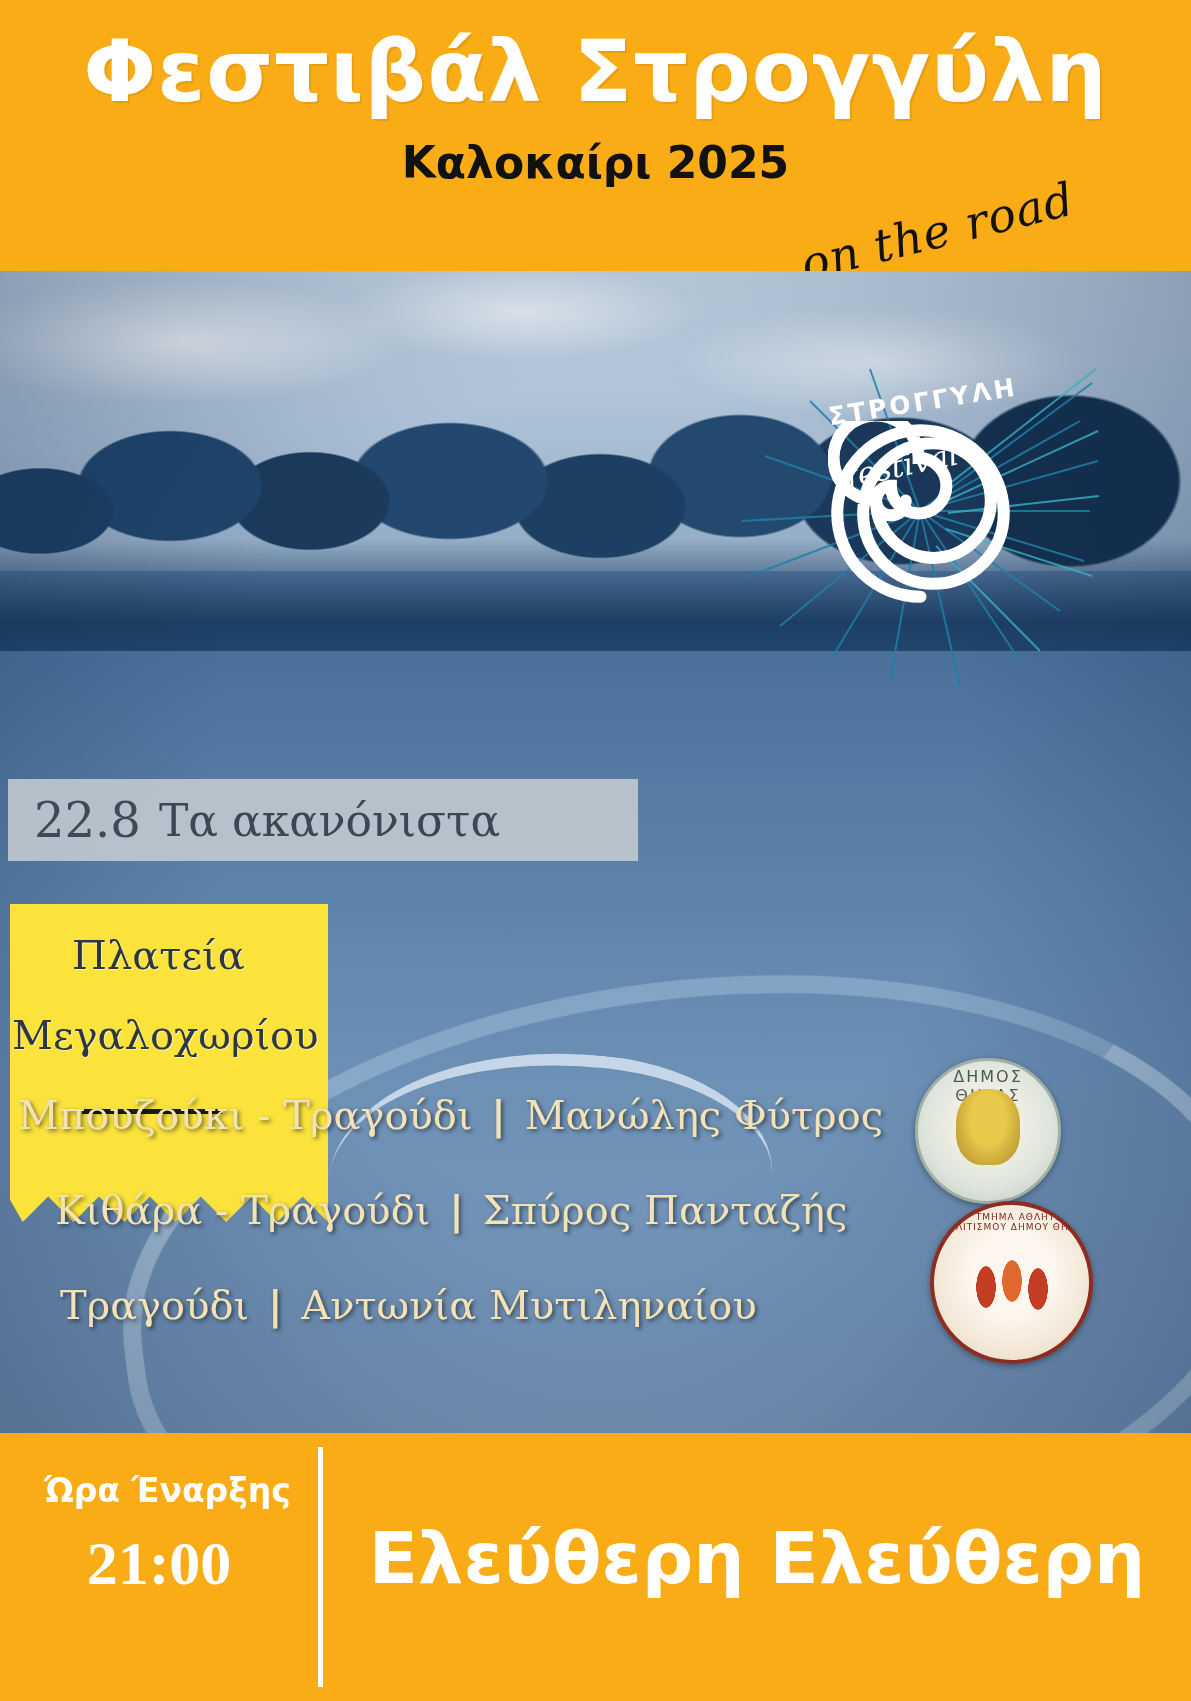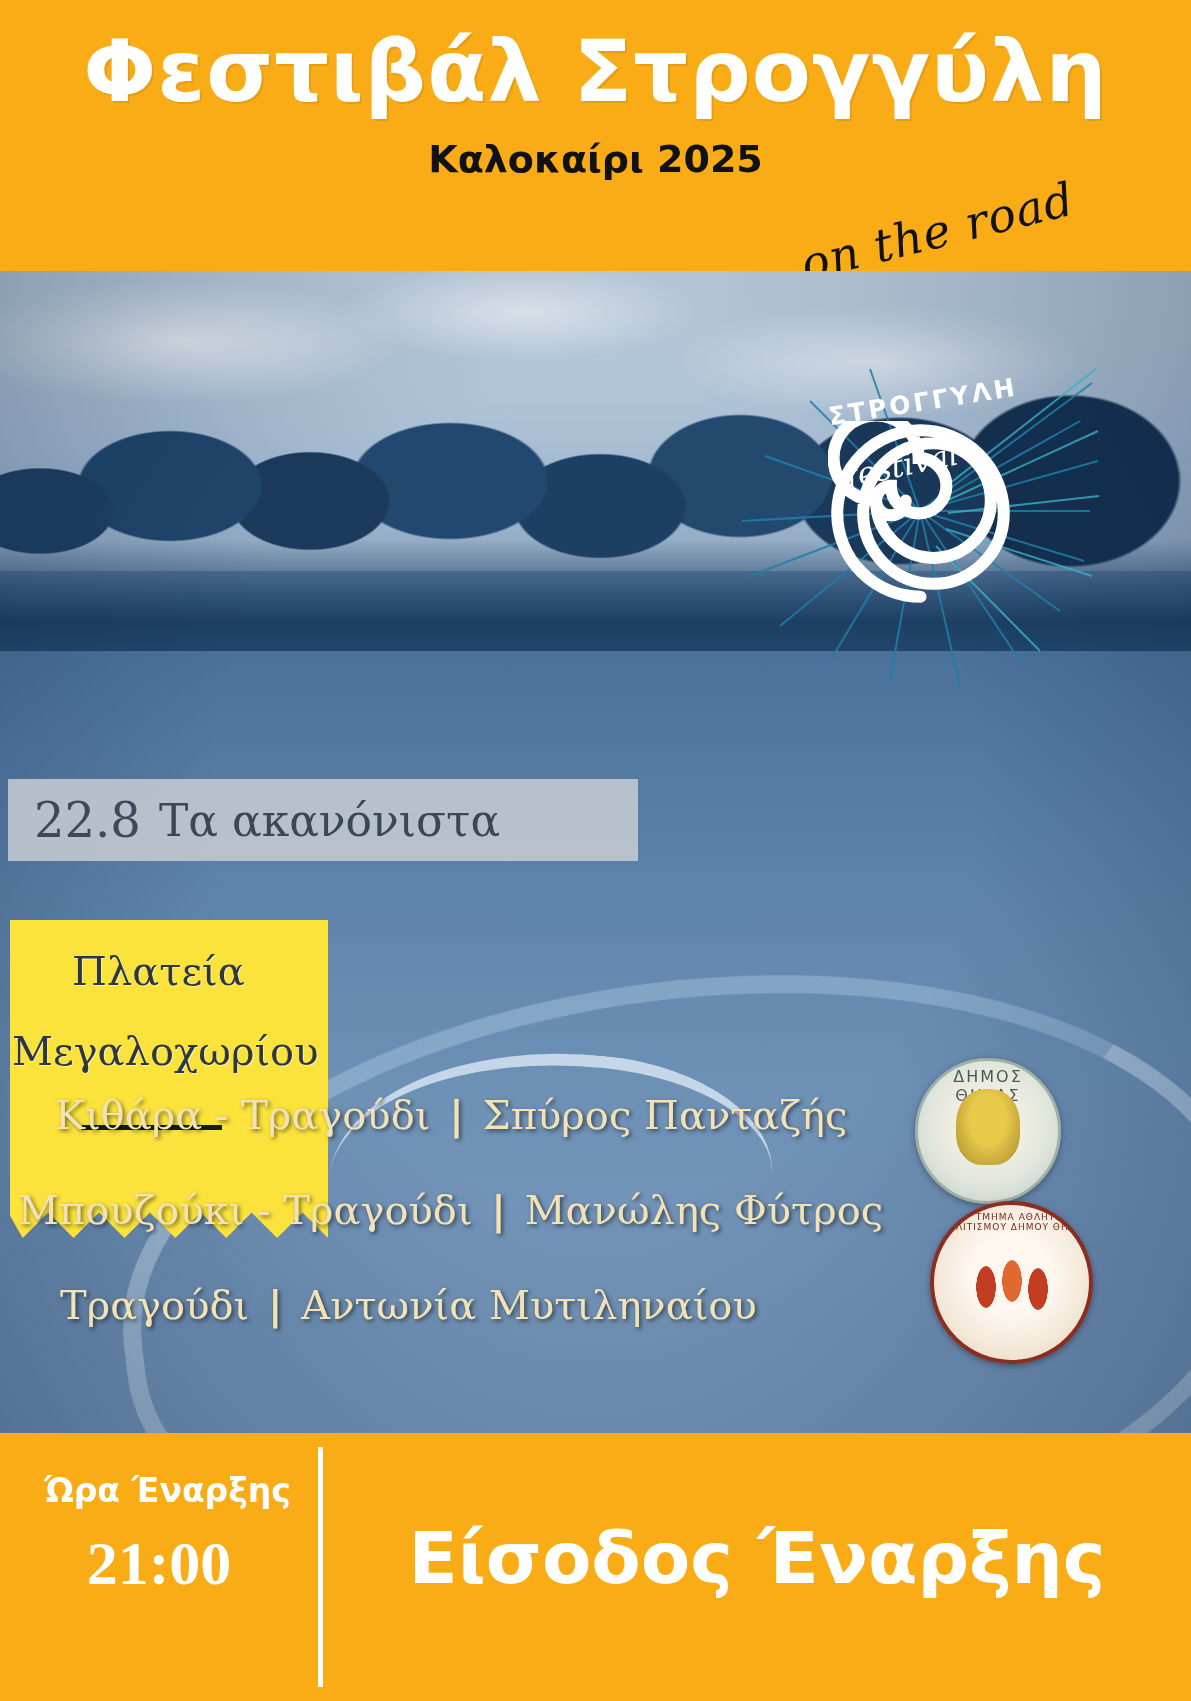--- a/index.html
+++ b/index.html
@@ -40,21 +40,21 @@
     text-shadow: 2px 2px 0 rgba(0,0,0,0.08);
     line-height: 1.05;
   }
   .title-sub {
     position: absolute;
     left: 0; top: 137px;
     width: 1191px;
     text-align: center;
     font-family: "DejaVu Sans", sans-serif;
     font-weight: bold;
-    font-size: 38px;
+    font-size: 44px;
     color: #111111;
   }
   .title-script {
     position: absolute;
     right: 112px; top: 170px;
     font-family: "DejaVu Serif", serif;
     font-style: italic;
     font-size: 46px;
     color: #111111;
     transform: rotate(-14deg);
@@ -146,21 +146,21 @@
   }
   .date-text {
     font-family: "DejaVu Serif", serif;
     font-size: 44px;
     color: #3b4753;
   }
 
   
   .note {
     position: absolute;
-    left: 10px; top: 649px;
+    left: 10px; top: 633px;
     width: 318px; height: 318px;
     background: #fbe33c;
     clip-path: polygon(
       0% 0%, 100% 0%, 100% 100%,
       92% 92%, 84% 100%, 76% 92%, 68% 100%, 60% 92%,
       52% 100%, 44% 92%, 36% 100%, 28% 92%, 20% 100%,
       12% 92%, 4% 100%, 0% 93%
     );
     box-shadow: 2px 3px 10px rgba(0,0,0,0.25);
   }
@@ -391,29 +391,29 @@
       <span class="date-text">Τα ακανόνιστα</span>
     </div>
 
     <div class="note">
       <div class="note-l1">Πλατεία</div>
       <div class="note-l2">Μεγαλοχωρίου</div>
       <div class="note-rule"></div>
     </div>
 
     <div class="performers">
+      <div class="performer p1">
+        <span>Μπουζούκι - Τραγούδι</span>
+        <span class="sep">|</span>
+        <span>Μανώλης Φύτρος</span>
+      </div>
       <div class="performer p2">
         <span>Κιθάρα - Τραγούδι</span>
         <span class="sep">|</span>
         <span>Σπύρος Πανταζής</span>
-      </div>
-      <div class="performer p1">
-        <span>Μπουζούκι - Τραγούδι</span>
-        <span class="sep">|</span>
-        <span>Μανώλης Φύτρος</span>
       </div>
       <div class="performer p3">
         <span>Τραγούδι</span>
         <span class="sep">|</span>
         <span>Αντωνία Μυτιληναίου</span>
       </div>
     </div>
 
     <div class="emblem1">
       <div class="ring-text">ΔΗΜΟΣ ΘΗΡΑΣ</div>
@@ -424,16 +424,16 @@
       <div class="dancers"></div>
     </div>
   </div>
 
   <div class="footer">
     <div class="footer-left">
       <div class="time-label">Ώρα Έναρξης</div>
       <div class="time-value">21:00</div>
     </div>
     <div class="footer-divider"></div>
-    <div class="entrance">Είσοδος Έναρξης</div>
+    <div class="entrance">Ελεύθερη Ελεύθερη</div>
   </div>
 
 </div>
 
 </body></html>

